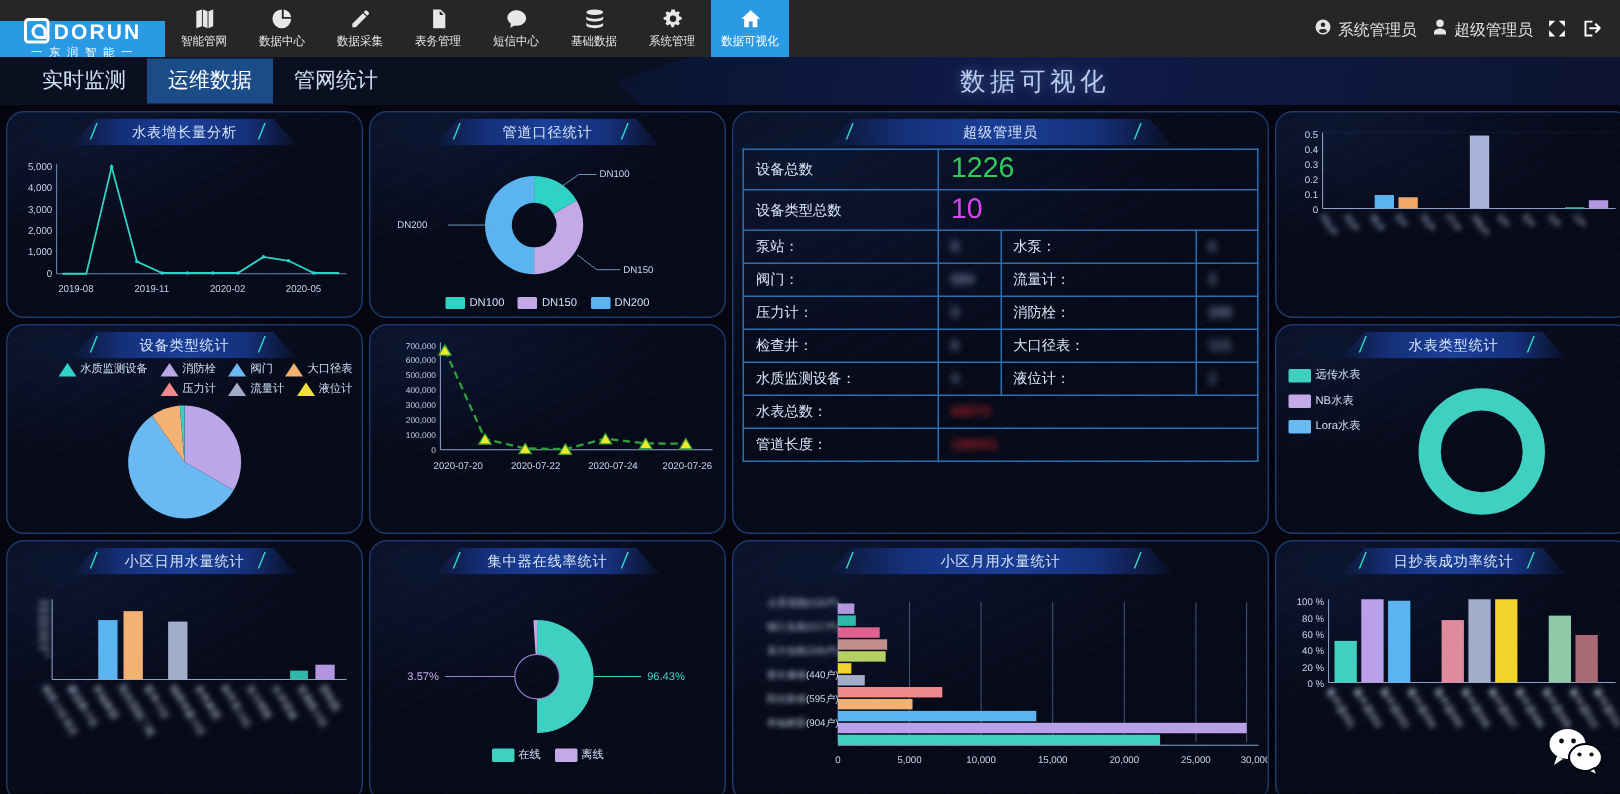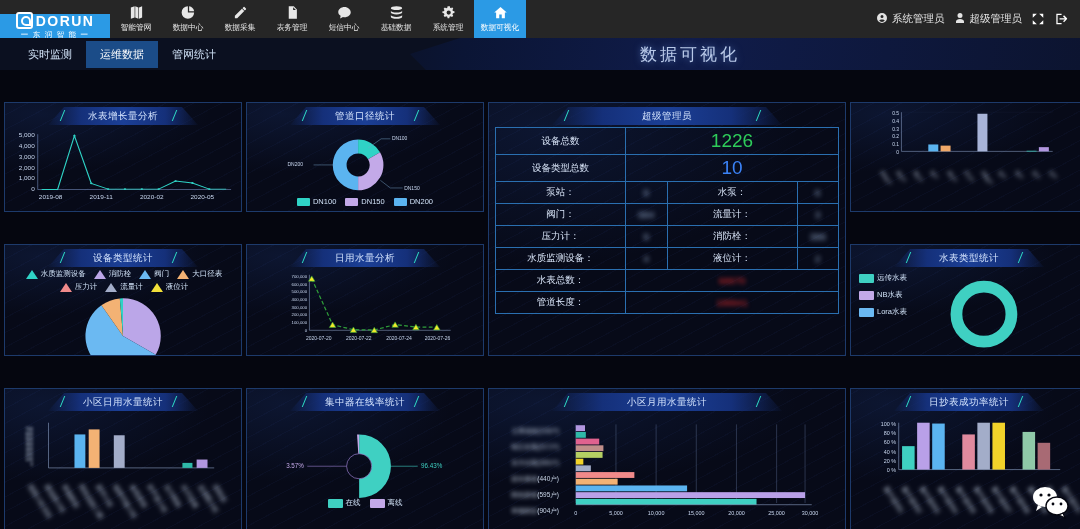--- a/index.html
+++ b/index.html
@@ -28,21 +28,21 @@
 
   .topright { margin-left: auto; display: flex; align-items: center; gap: 9px; padding-right: 12px; color: #e3e3e3; font-size: 10.5px; }
   .tr-item { display: flex; align-items: flex-end; gap: 4px; cursor: pointer; }
   .tr-item svg { width: 12px; height: 12px; fill: currentColor; }
   .tr-btn { cursor: pointer; display: flex; align-items: center; }
   .tr-btn svg { width: 14px; height: 14px; fill: #fff; }
 
   
   .subbar { height: 32px; background: #0b1020; display: flex; align-items: center; position: relative; overflow: hidden; }
   .tabs { display: flex; gap: 0; z-index: 3; padding-left: 14px; }
-  .tab { font-size: 11px; padding: 6px 14px; cursor: pointer; color: #cfe0f5; }
+  .tab { font-size: 14px; padding: 6px 14px; cursor: pointer; color: #cfe0f5; }
   .tab.active { background: #1b4c88; color: #fff; }
   .banner {
     position: absolute; left: 330px; right: 0; top: 0; bottom: 0;
     background: linear-gradient(100deg, #0b1020 0%, #0b1535 18%, #101c4a 48%, #0c1430 100%);
     clip-path: polygon(130px 0, 100% 0, 100% 100%, 96px 100%, 80px 50%);
     z-index: 1;
   }
   .banner-title {
     position: absolute; left: 0; right: 0; top: 0; bottom: 0; z-index: 2;
     display: flex; align-items: center; justify-content: center;
@@ -50,21 +50,21 @@
     font-family: "DejaVu Serif", "Liberation Serif", serif;
     text-shadow: 0 0 7px rgba(120,170,255,.55);
     padding-left: 300px;
   }
 
   
   .board { position: relative; height: 459px; padding: 4px 4px 2px; display: grid;
     grid-template-columns: 238px 238px 358px 238px;
     grid-template-rows: 138px 140px 175px; gap: 4px; }
 
-  .panel { position: relative; background: #070a18; border: 1px solid #1d3a6b; border-radius: 0; overflow: hidden; margin-top: 28px; }
+  .panel { position: relative; background: #070a18; border: 1px solid #1d3a6b; border-radius: 12px; overflow: hidden; }
   .panel:before { content: ""; position: absolute; inset: 0;
     background:
       radial-gradient(120% 90% at 15% 10%, rgba(40,80,170,.17), transparent 60%),
       repeating-linear-gradient(-28deg, rgba(60,90,190,.055) 0 1px, transparent 1px 13px);
     pointer-events: none; }
   .panel.span2 { grid-row: span 2; }
 
   .ptitle { position: relative; height: 18px; margin: 4px auto 0; width: 150px;
     display: flex; align-items: center; justify-content: center; z-index: 2; }
   .ptitle .bg { position: absolute; inset: 0; background: linear-gradient(90deg, rgba(16,38,92,.1), #15307a 22%, #1b3f96 50%, #15307a 78%, rgba(16,38,92,.1));
@@ -82,26 +82,26 @@
   svg.chart { width: 100%; height: 100%; display: block; }
 
   .legend { display: flex; flex-wrap: wrap; gap: 4px 9px; justify-content: center; padding: 2px 6px; }
   .lg { display: flex; align-items: center; gap: 3px; font-size: 7.5px; color: #cfe0f5; white-space: nowrap; }
   .sw { width: 13px; height: 8px; border-radius: 1px; }
   .tri { width: 0; height: 0; border-left: 6px solid transparent; border-right: 6px solid transparent; }
 
   .vlegend { position: absolute; left: 8px; top: 6px; display: flex; flex-direction: column; gap: 7px; z-index: 3; }
 
   
-  .sumtable { margin: 2px 6px 0; border: 1px solid #2a6fb0; border-collapse: collapse; width: calc(100% - 12px); text-align: center; }
+  .sumtable { margin: 2px 6px 0; border: 1px solid #2a6fb0; border-collapse: collapse; width: calc(100% - 12px); }
   .sumtable td { border: 1px solid #2a6fb0; font-size: 9.5px; color: #dbe7fa; padding: 2px 8px; height: 22px; }
   .sumtable td.lbl { width: 130px; }
   .sumtable td.lblw { width: 130px; }
   .big-g { color: #2ecc5a; font-size: 19px; font-family: "Liberation Sans", sans-serif; }
-  .big-r { color: #3b82f6; font-size: 19px; }
+  .big-r { color: #d946ef; font-size: 19px; }
   .blur { filter: blur(2.6px); display: inline-block; color: #9fb6d8; }
   .blur.red { color: #e02b2b; filter: blur(2.2px); }
   .btick { font-size: 6px; color: #c9d6e8; filter: blur(1.9px); transform-origin: left top;
     transform: rotate(58deg); white-space: nowrap; }
 
   
   .wm { position: absolute; right: 8px; bottom: 6px; display: flex; align-items: center; gap: 7px; z-index: 9; }
   .wm-txt { font-size: 22px; color: #fff; font-family: "DejaVu Sans", sans-serif; text-shadow: 0 1px 3px #000; }
   .wm svg { width: 40px; height: 33px; }
 </style>
@@ -339,20 +339,26 @@
           <td class="lblw">流量计：</td>
           <td><span class="blur">3</span></td>
         </tr>
         <tr>
           <td class="lbl">压力计：</td>
           <td><span class="blur">9</span></td>
           <td class="lblw">消防栓：</td>
           <td><span class="blur">398</span></td>
         </tr>
         <tr>
+          <td class="lbl">检查井：</td>
+          <td><span class="blur">6</span></td>
+          <td class="lblw">大口径表：</td>
+          <td><span class="blur">115</span></td>
+        </tr>
+        <tr>
           <td class="lbl">水质监测设备：</td>
           <td><span class="blur">4</span></td>
           <td class="lblw">液位计：</td>
           <td><span class="blur">2</span></td>
         </tr>
         <tr>
           <td class="lbl">水表总数：</td>
           <td colspan="3"><span class="blur red">68970</span></td>
         </tr>
         <tr>
@@ -401,21 +407,21 @@
   </div>
 
   <div class="panel">
     <div class="ptitle">
       <div class="bg"></div>
         <div class="slash l"></div>
         <div class="slash r"></div>
       <div class="tx">设备类型统计</div>
     </div>
     <div class="pbody">
-      <div class="legend" style="justify-content:center;padding-left:8px;gap:3px 8px">
+      <div class="legend" style="justify-content:flex-end;padding-left:8px;gap:3px 8px">
         <div class="lg">
             <span class="tri" style="border-bottom:9px solid #2fd3c6"></span>
             <span>水质监测设备</span>
           </div>
         <div class="lg">
             <span class="tri" style="border-bottom:9px solid #bba6e8"></span>
             <span>消防栓</span>
           </div>
         <div class="lg">
             <span class="tri" style="border-bottom:9px solid #6bb9f2"></span>
@@ -443,26 +449,20 @@
           <path d="M0,-38 A38,38 0 0,1 33,19 L0,0 Z" fill="#bba6e8"></path>
           <path d="M33,19 A38,38 0 1,1 -21.8,-31.1 L0,0 Z" fill="#6bb9f2"></path>
           <path d="M-21.8,-31.1 A38,38 0 0,1 -3.2,-37.9 L0,0 Z" fill="#f3b274"></path>
           <path d="M-3.2,-37.9 A38,38 0 0,1 0,-38 L0,0 Z" fill="#2fd3c6"></path>
         </g>
       </svg>
     </div>
   </div>
 
   <div class="panel">
-    <div class="ptitle">
-      <div class="bg"></div>
-        <div class="slash l"></div>
-        <div class="slash r"></div>
-      <div class="tx">日用水量分析</div>
-    </div>
     <div class="pbody">
       <svg class="chart" viewBox="0 0 238 114">
         <g font-family="Liberation Sans">
           <text class="axlbl-s" x="44" y="14" text-anchor="end">700,000</text>
           <text class="axlbl-s" x="44" y="24" text-anchor="end">600,000</text>
           <text class="axlbl-s" x="44" y="34" text-anchor="end">500,000</text>
           <text class="axlbl-s" x="44" y="44" text-anchor="end">400,000</text>
           <text class="axlbl-s" x="44" y="54" text-anchor="end">300,000</text>
           <text class="axlbl-s" x="44" y="64" text-anchor="end">200,000</text>
           <text class="axlbl-s" x="44" y="74" text-anchor="end">100,000</text>

